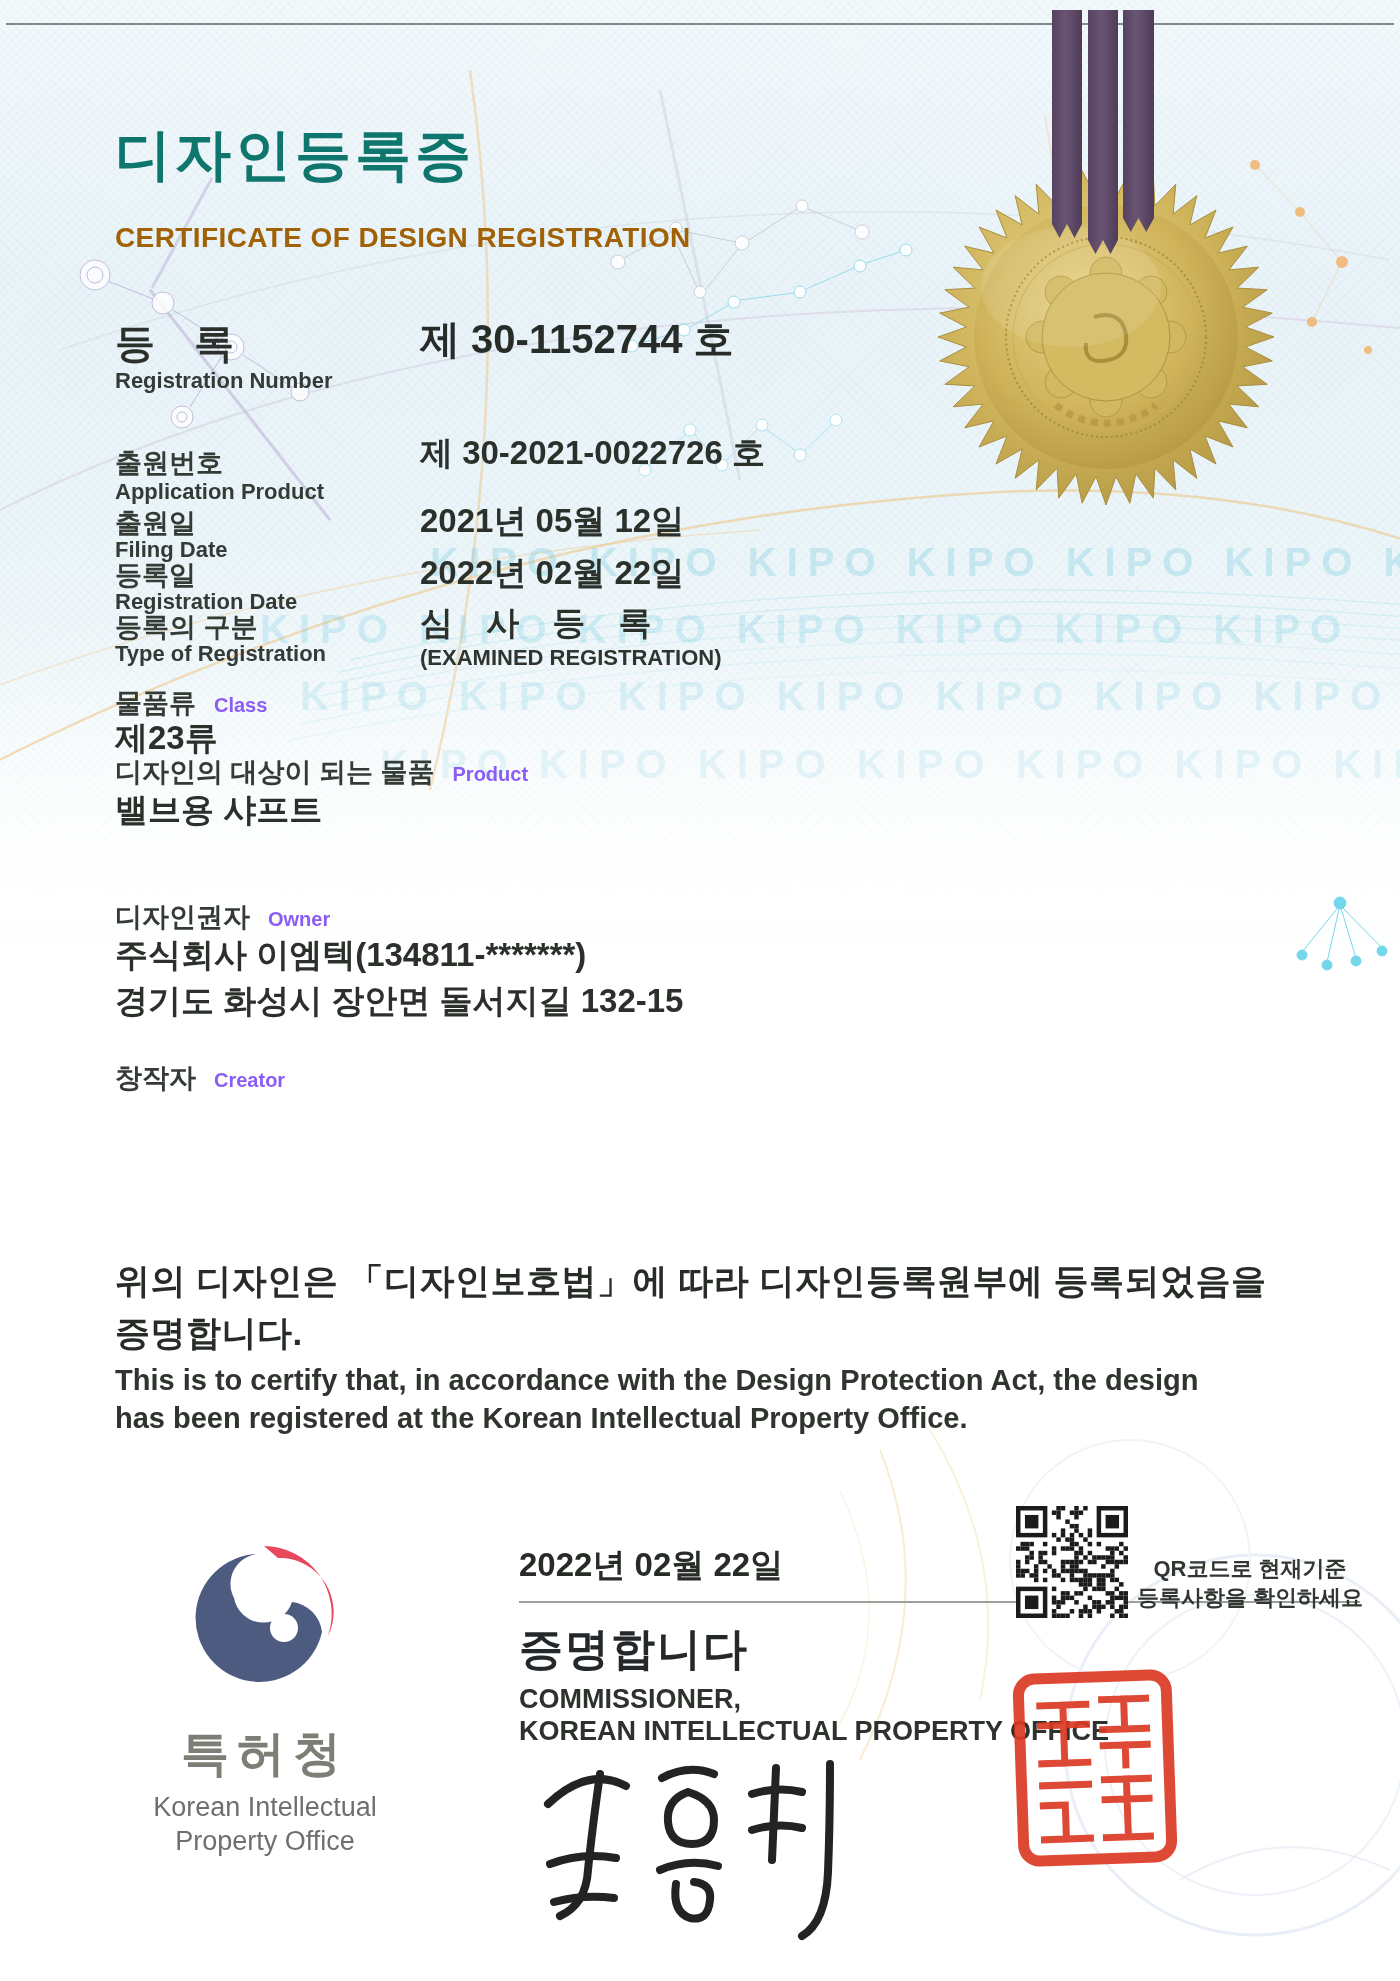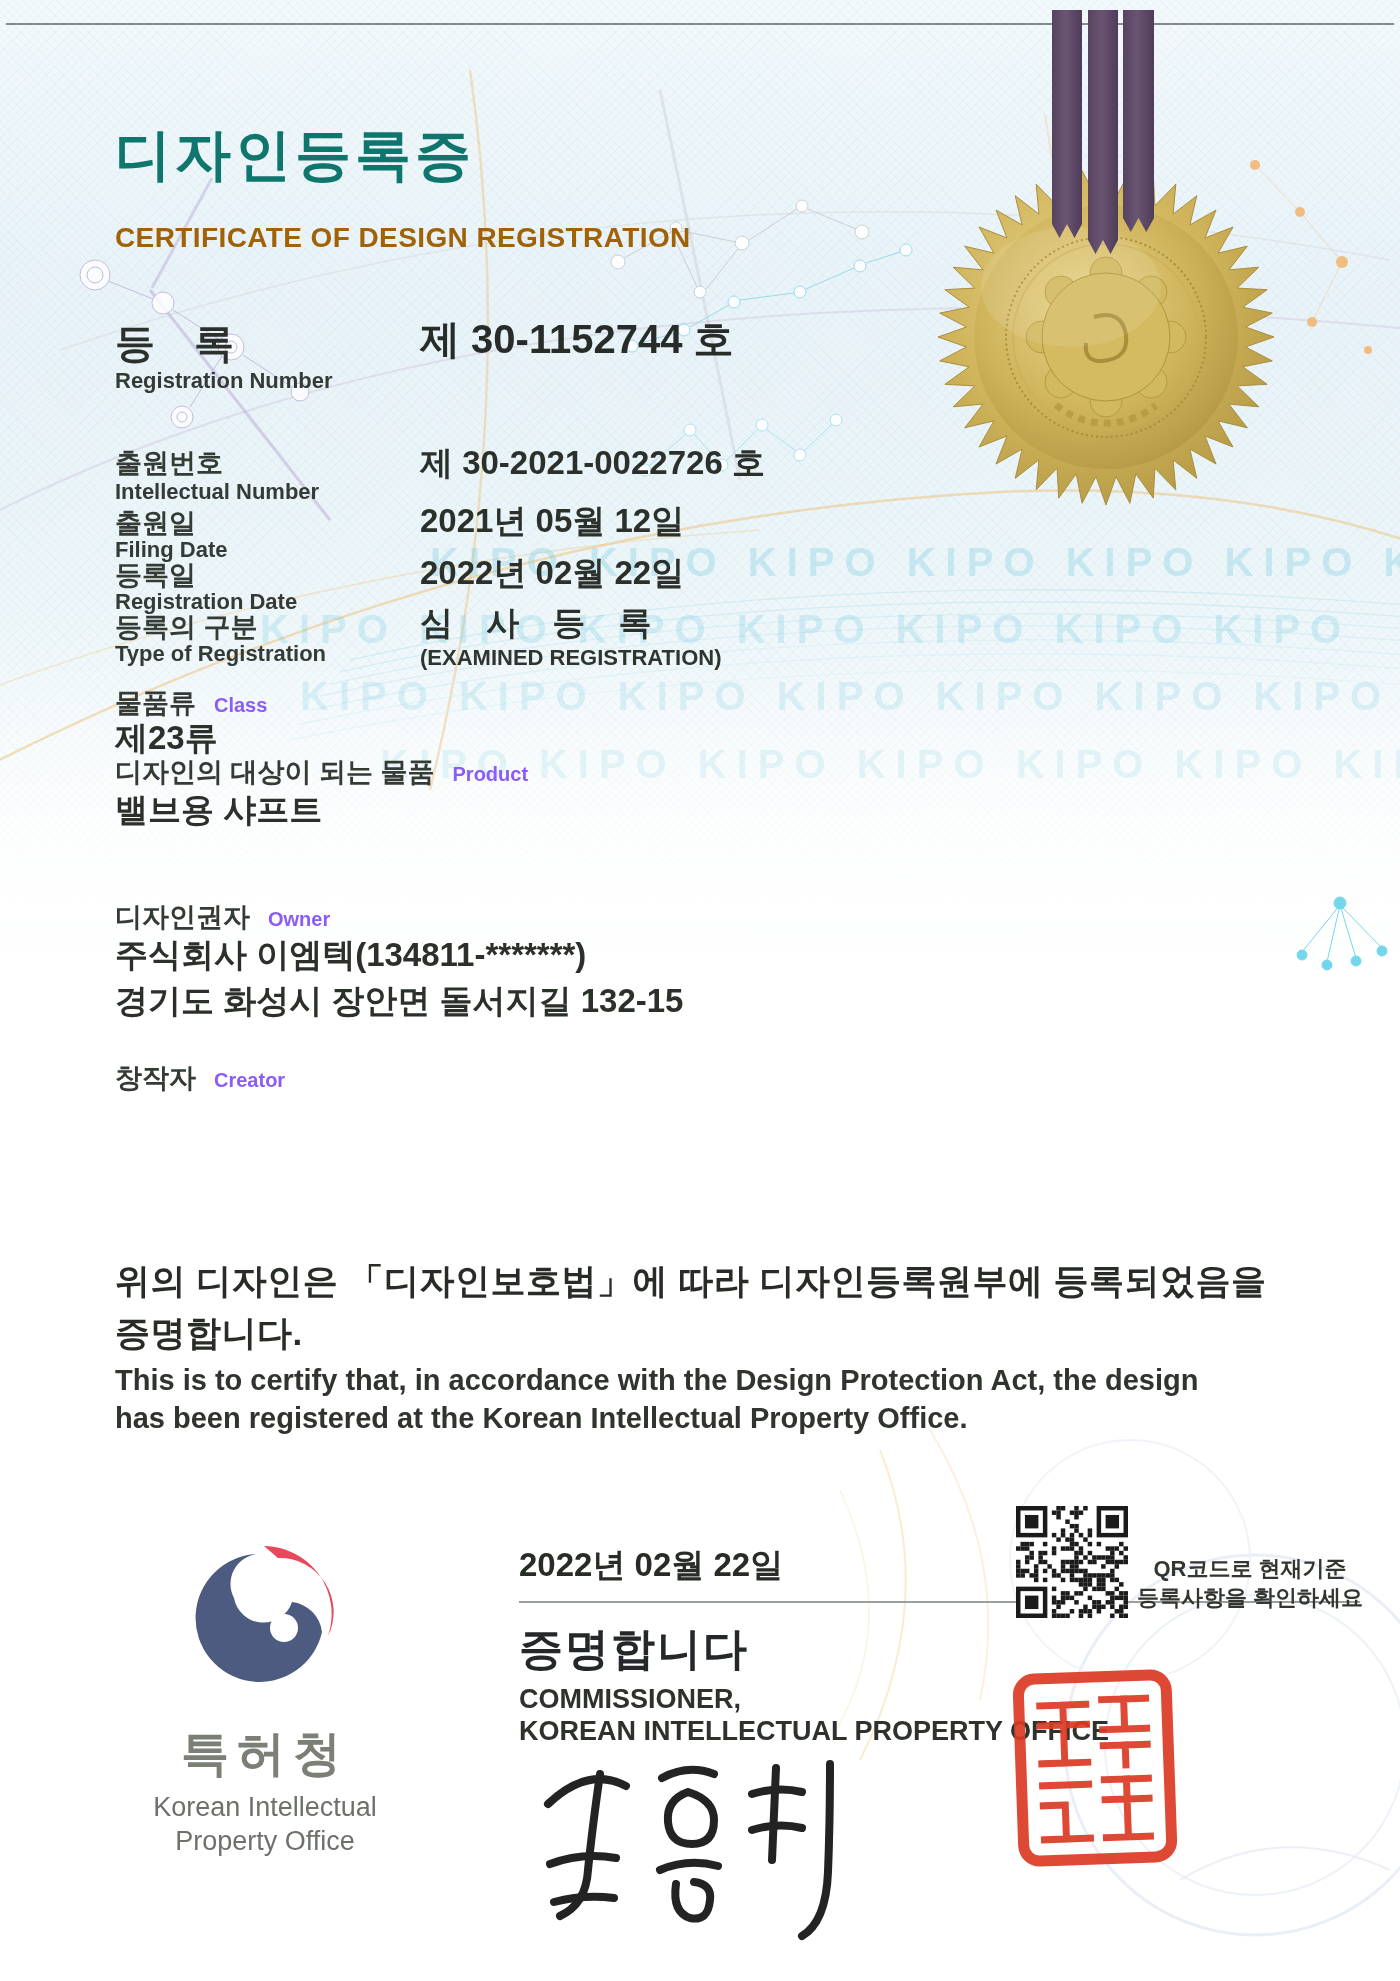--- a/index.html
+++ b/index.html
@@ -186,22 +186,22 @@
   </div>
 
   <div class="abs z t-ko" style="left:115px;top:118px">디자인등록증</div>
   <div class="abs z t-en" style="left:115px;top:222px">CERTIFICATE OF DESIGN REGISTRATION</div>
 
   <div class="abs z reg-ko" style="left:115px;top:316px">등 록</div>
   <div class="abs z reg-en" style="left:115px;top:368px">Registration Number</div>
   <div class="abs z reg-val" style="left:420px;top:312px">제 30-1152744 호</div>
 
   <div class="abs z lbl" style="left:115px;top:445px">출원번호</div>
-  <div class="abs z sub" style="left:115px;top:479px">Intellectual Number</div>
-  <div class="abs z val" style="left:420px;top:441px">제 30-2021-0022726 호</div>
+  <div class="abs z sub" style="left:115px;top:479px">Application Product</div>
+  <div class="abs z val" style="left:420px;top:431px">제 30-2021-0022726 호</div>
 
   <div class="abs z lbl" style="left:115px;top:505px">출원일</div>
   <div class="abs z sub" style="left:115px;top:537px">Filing Date</div>
   <div class="abs z val" style="left:420px;top:499px">2021년 05월 12일</div>
 
   <div class="abs z lbl" style="left:115px;top:557px">등록일</div>
   <div class="abs z sub" style="left:115px;top:589px">Registration Date</div>
   <div class="abs z val" style="left:420px;top:551px">2022년 02월 22일</div>
 
   <div class="abs z lbl" style="left:115px;top:609px">등록의 구분</div>

